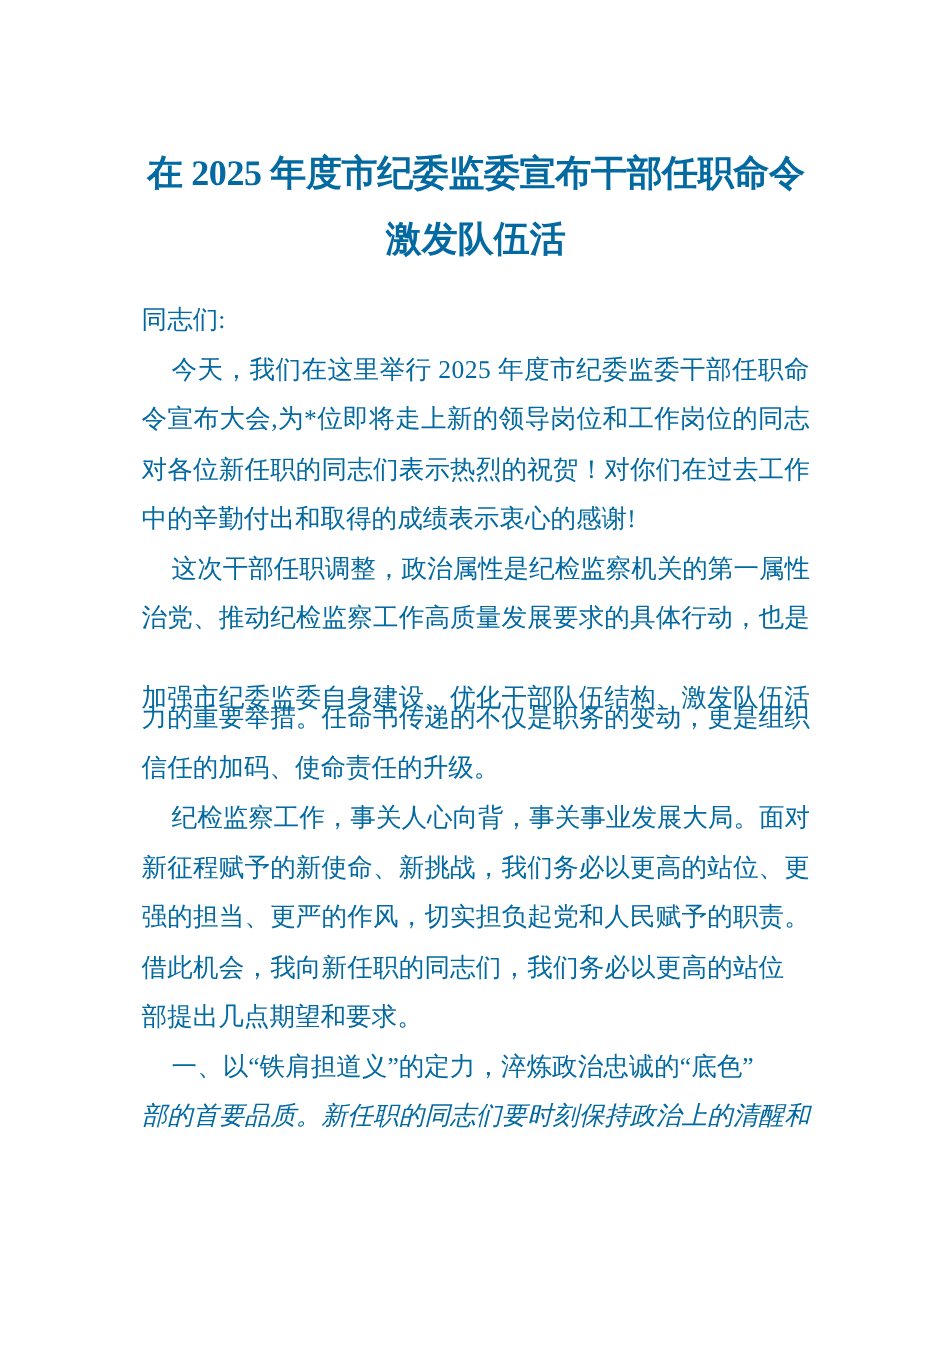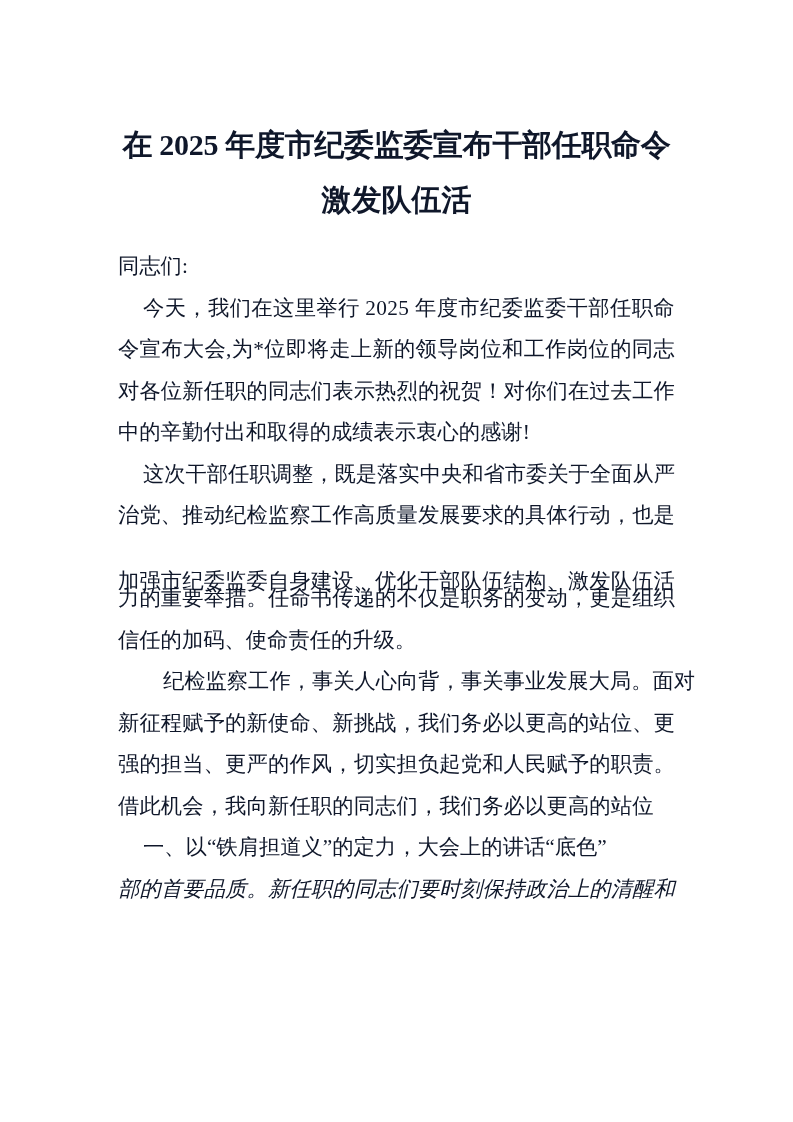--- a/index.html
+++ b/index.html
@@ -49,36 +49,37 @@
     padding-left: 25px;
   }
   .txt {
     display: inline-block;
     white-space: nowrap;
   }
 </style>
 </head>
 <body>
 
-<div class="page" style="background: rgb(255, 255, 255); color: #0f172a;">
+<div class="page" style="background: rgb(255, 255, 255); color: #0369a1;">
   <h1 class="title" id="title">
       <div class="title-line"><span class="txt" style="letter-spacing: -0.318892px;">在 2025 年度市纪委监委宣布干部任职命令</span></div>
       <div class="title-line"><span class="txt">激发队伍活</span></div>
     </h1>
   <div class="body-text" id="body-lines">
       <div class="bline"><span class="txt">同志们:</span></div>
       <div class="bline indent"><span class="txt" style="letter-spacing: 0.364955px;">今天，我们在这里举行 2025 年度市纪委监委干部任职命</span></div>
       <div class="bline"><span class="txt" style="letter-spacing: 0.318287px;">令宣布大会,为*位即将走上新的领导岗位和工作岗位的同志</span></div>
       <div class="bline"><span class="txt" style="letter-spacing: 0.126202px;">对各位新任职的同志们表示热烈的祝贺！对你们在过去工作</span></div>
       <div class="bline"><span class="txt">中的辛勤付出和取得的成绩表示衷心的感谢!</span></div>
-      <div class="bline indent"><span class="txt" style="letter-spacing: -0.0175px;">这次干部任职调整，既是落实中央和省市委关于全面从严</span></div>
+      <div class="bline indent"><span class="txt" style="letter-spacing: -0.0175px;">这次干部任职调整，政治属性是纪检监察机关的第一属性</span></div>
       <div class="bline"><span class="txt" style="letter-spacing: 0.126202px;">治党、推动纪检监察工作高质量发展要求的具体行动，也是</span></div>
       <div class="bline"><span class="txt" style="letter-spacing: 0.126202px; margin-top: 24px;">加强市纪委监委自身建设、优化干部队伍结构、激发队伍活</span></div>
       <div class="bline"><span class="txt" style="letter-spacing: 0.126202px;">力的重要举措。任命书传递的不仅是职务的变动，更是组织</span></div>
       <div class="bline"><span class="txt">信任的加码、使命责任的升级。</span></div>
-      <div class="bline indent"><span class="txt" style="letter-spacing: -0.0175px; margin-left: 20px;">纪检监察工作，事关人心向背，事关事业发展大局。面对</span></div>
+      <div class="bline indent"><span class="txt" style="letter-spacing: -0.0175px;">纪检监察工作，事关人心向背，事关事业发展大局。面对</span></div>
       <div class="bline"><span class="txt" style="letter-spacing: 0.126202px;">新征程赋予的新使命、新挑战，我们务必以更高的站位、更</span></div>
       <div class="bline"><span class="txt" style="letter-spacing: 0.126202px;">强的担当、更严的作风，切实担负起党和人民赋予的职责。</span></div>
       <div class="bline"><span class="txt" style="letter-spacing: 0.126202px;">借此机会，我向新任职的同志们，我们务必以更高的站位</span></div>
-      <div class="bline indent"><span class="txt">一、以“铁肩担道义”的定力，大会上的讲话“底色”</span></div>
+      <div class="bline"><span class="txt">部提出几点期望和要求。</span></div>
+      <div class="bline indent"><span class="txt">一、以“铁肩担道义”的定力，淬炼政治忠诚的“底色”</span></div>
       <div class="bline"><span class="txt" style="letter-spacing: 0.126202px; font-style: italic;">部的首要品质。新任职的同志们要时刻保持政治上的清醒和</span></div>
     </div>
 </div>
 
 </body></html>

